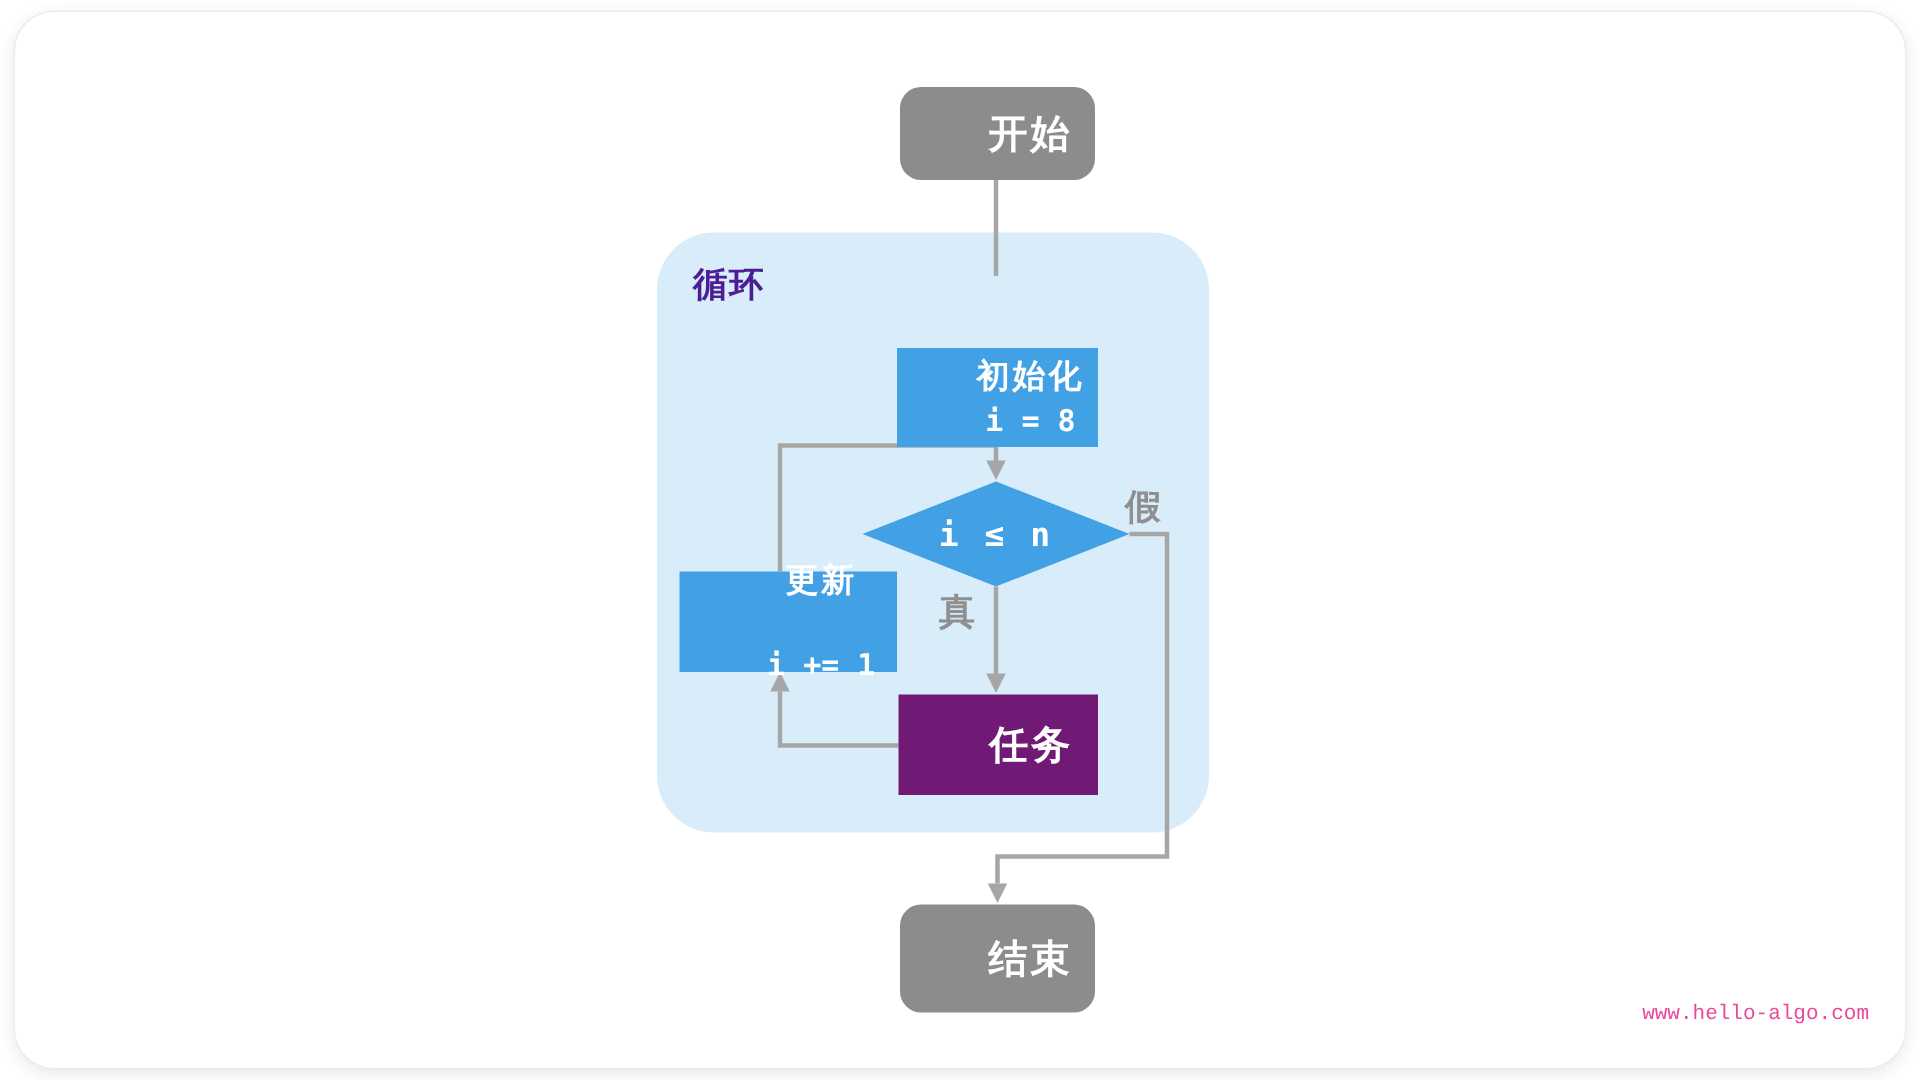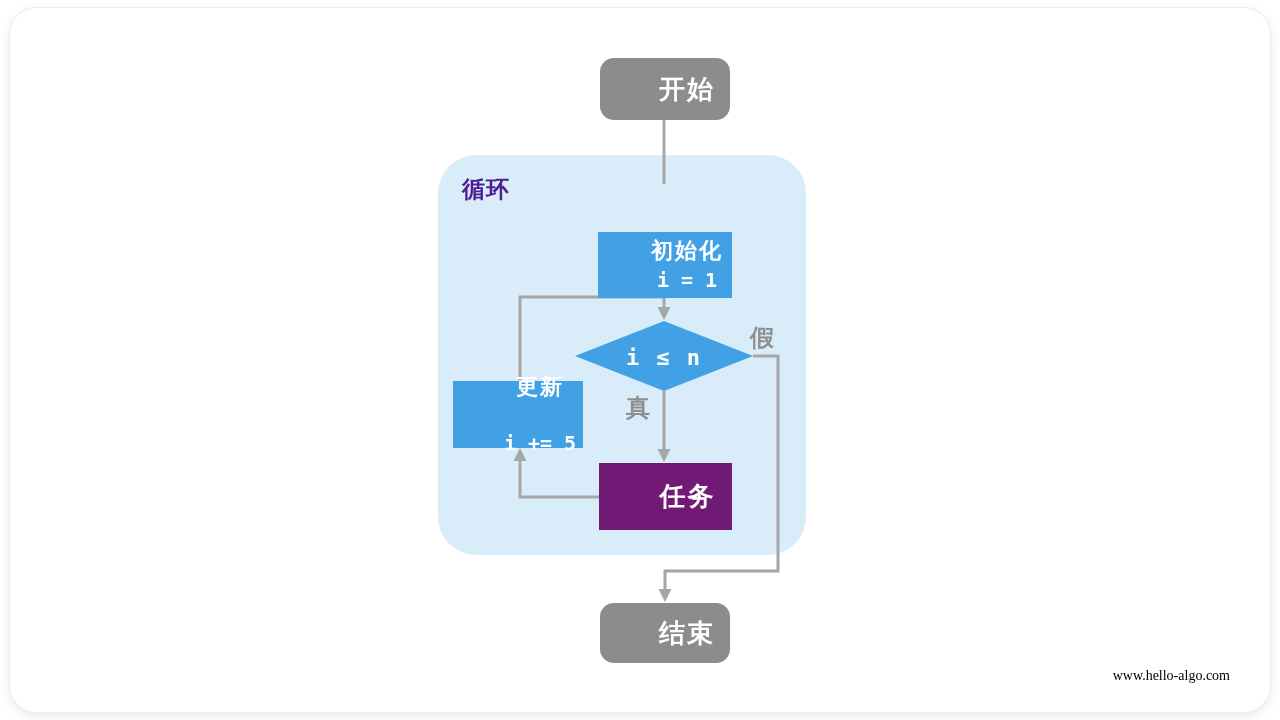--- a/index.html
+++ b/index.html
@@ -90,24 +90,24 @@
     width: 40px;
     text-align: center;
     font-size: 24px;
     font-weight: bold;
     color: #8f8f8f;
   }
   .edge-label.true  { left: 608px; top: 384px; }
   .edge-label.false { left: 732px; top: 314px; }
   .watermark {
     position: absolute;
-    right: 40px; bottom: 28px;
-    font-family: Liberation Serif, serif;
+    right: 24px; bottom: 28px;
+    font-family: Liberation Mono, monospace;
     font-size: 14px;
-    color: #000000;
+    color: #ec4899;
   }
 </style>
 </head>
 <body>
 
 <div class="card">
 
   <div class="loop-container"></div>
   <div class="loop-label">循环</div>
 
@@ -128,35 +128,35 @@
     </g>
     <polygon points="654,313 743,348 654,383 565,348" fill="#41a1e4"></polygon>
   </svg>
 
   <div class="node terminal" style="left:590px; top:50px; width:130px; height:62px;">
     <span>开始</span>
   </div>
 
   <div class="node process" style="left:588px; top:176px; width:134px; height:66px;margin-top:48px;">
     <span class="zh">初始化</span>
-    <span class="code">i = 1</span>
+    <span class="code">i = 8</span>
   </div>
 
   <div class="diamond-label">i ≤ n</div>
 
-  <div class="node process" style="left:443px; top:373px; width:130px; height:67px;gap:28px;">
+  <div class="node process" style="left:443px; top:373px; width:145px; height:67px;gap:28px;">
     <span class="zh">更新</span>
-    <span class="code">i += 5</span>
+    <span class="code">i += 1</span>
   </div>
 
   <div class="node task" style="left:589px; top:455px; width:133px; height:67px;">
     <span>任务</span>
   </div>
 
-  <div class="node terminal" style="left:590px; top:595px; width:130px; height:60px;">
+  <div class="node terminal" style="left:590px; top:595px; width:130px; height:72px;">
     <span>结束</span>
   </div>
 
   <div class="edge-label true">真</div>
   <div class="edge-label false">假</div>
 
   <div class="watermark">www.hello-algo.com</div>
 
 </div>
 

